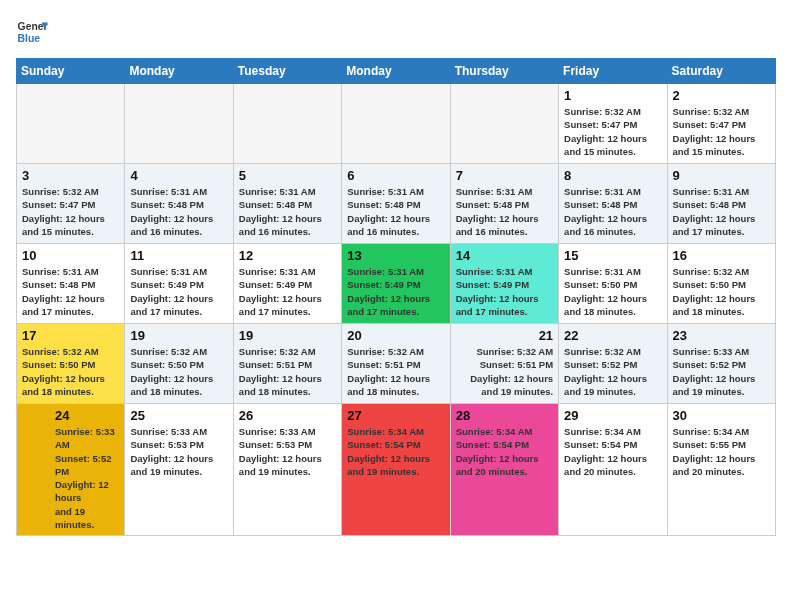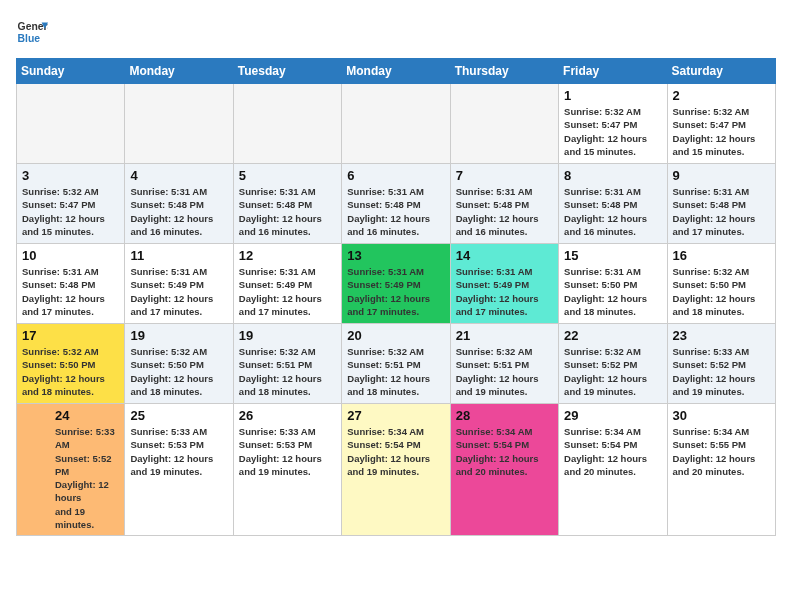--- a/index.html
+++ b/index.html
@@ -258,21 +258,21 @@
 Daylight: 12 hours
 and 18 minutes.</div>
         </td>
         <td style="background: rgb(238, 243, 248);">
           <span class="day-num">20</span>
           <div class="day-info" style="white-space: pre-line;">Sunrise: 5:32 AM
 Sunset: 5:51 PM
 Daylight: 12 hours
 and 18 minutes.</div>
         </td>
-        <td style="background: rgb(238, 243, 248);">
+        <td style="background: rgb(238, 243, 248); text-align: right;">
           <span class="day-num">21</span>
           <div class="day-info" style="white-space: pre-line;">Sunrise: 5:32 AM
 Sunset: 5:51 PM
 Daylight: 12 hours
 and 19 minutes.</div>
         </td>
         <td style="background: rgb(238, 243, 248);">
           <span class="day-num">22</span>
           <div class="day-info" style="white-space: pre-line;">Sunrise: 5:32 AM
 Sunset: 5:52 PM
@@ -281,42 +281,42 @@
         </td>
         <td style="background: rgb(238, 243, 248);">
           <span class="day-num">23</span>
           <div class="day-info" style="white-space: pre-line;">Sunrise: 5:33 AM
 Sunset: 5:52 PM
 Daylight: 12 hours
 and 19 minutes.</div>
         </td>
       </tr>
       <tr>
-        <td style="background: #fdba74; padding-left: 38px;">
+        <td style="background: #eab308; padding-left: 38px;">
           <span class="day-num">24</span>
           <div class="day-info" style="white-space: pre-line;">Sunrise: 5:33 AM
 Sunset: 5:52 PM
 Daylight: 12 hours
 and 19 minutes.</div>
         </td>
         <td style="background: rgb(255, 255, 255);">
           <span class="day-num">25</span>
           <div class="day-info" style="white-space: pre-line;">Sunrise: 5:33 AM
 Sunset: 5:53 PM
 Daylight: 12 hours
 and 19 minutes.</div>
         </td>
         <td style="background: rgb(255, 255, 255);">
           <span class="day-num">26</span>
           <div class="day-info" style="white-space: pre-line;">Sunrise: 5:33 AM
 Sunset: 5:53 PM
 Daylight: 12 hours
 and 19 minutes.</div>
         </td>
-        <td style="background: #fef9c3; margin-left: 16px;">
+        <td style="background: #ef4444; margin-left: 16px;">
           <span class="day-num">27</span>
           <div class="day-info" style="white-space: pre-line;">Sunrise: 5:34 AM
 Sunset: 5:54 PM
 Daylight: 12 hours
 and 19 minutes.</div>
         </td>
         <td style="background: #ec4899; margin-top: 20px;">
           <span class="day-num">28</span>
           <div class="day-info" style="white-space: pre-line;">Sunrise: 5:34 AM
 Sunset: 5:54 PM

